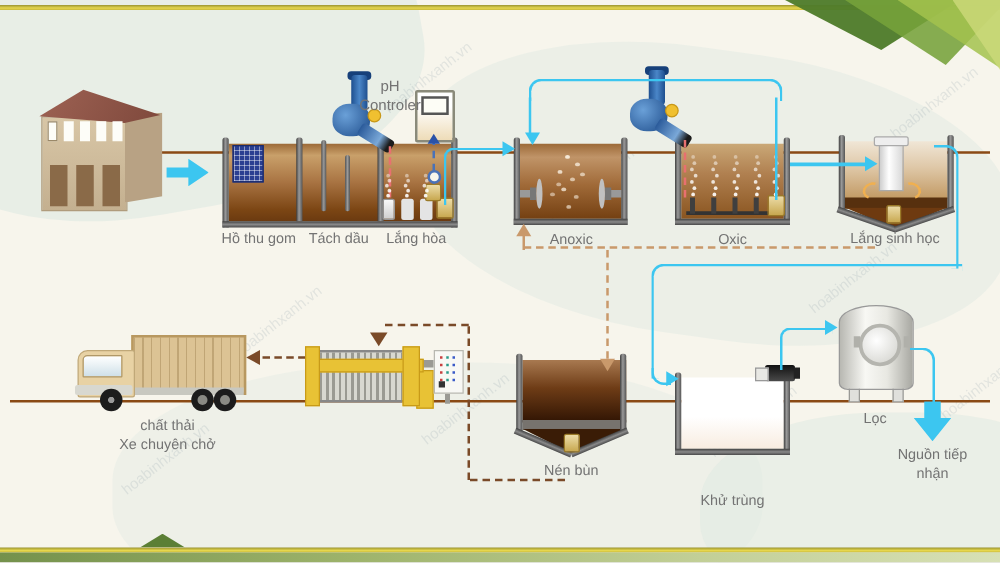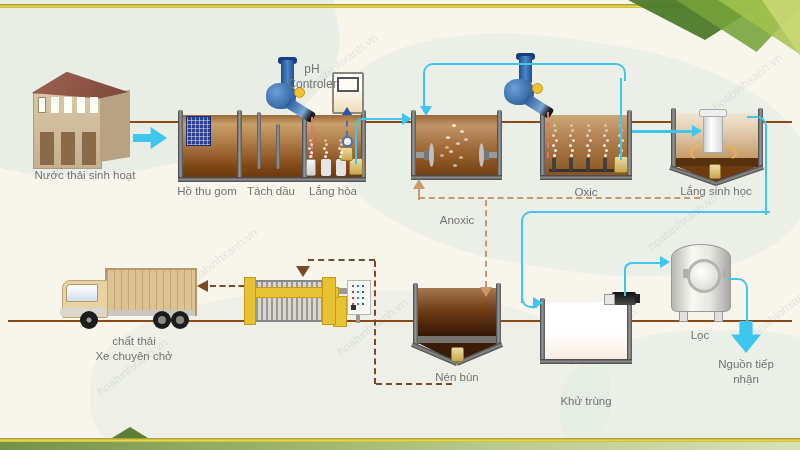--- a/index.html
+++ b/index.html
@@ -85,21 +85,20 @@
   <div class="ctri" style="left:762px;width:60px;height:88px;background:#cdd97a;opacity:.8;clip-path:polygon(0 0,100% 0,100% 100%);"></div>
 
   <div class="ground" style="left:125px;top:121px;width:667px;"></div>
   <div class="ground" style="left:8px;top:320px;width:784px;"></div>
 
   <div class="abs" style="left:33px;top:93px;width:67px;height:74px;z-index:5;background:linear-gradient(180deg,#d8c6a6,#c4b090);border:1px solid #b09c7c;"></div>
   <div class="abs" style="left:100px;top:90px;width:30px;height:72px;z-index:5;background:#b8a284;clip-path:polygon(0 5%,100% 0,100% 93%,0 100%);"></div>
   <div class="abs" style="left:26px;top:66px;width:110px;height:36px;z-index:6;background:linear-gradient(120deg,#a06455,#7c463a);clip-path:polygon(5% 75%,37% 16%,93% 72%,67% 90%);"></div>
   <div class="abs" style="left:38px;top:97px;width:6px;height:14px;z-index:6;background:#fdfdf8;border:1px solid #9a8868;box-shadow:13px 0 0 #fdfdf8,26px 0 0 #fdfdf8,39px 0 0 #fdfdf8,52px 0 0 #fdfdf8;"></div>
   <div class="abs" style="left:40px;top:132px;width:14px;height:33px;z-index:6;background:#8a6a48;box-shadow:21px 0 0 #8a6a48,42px 0 0 #8a6a48;"></div>
-  <div class="lbl" style="left:15px;top:168px;width:140px;">Nước thải sinh hoạt</div>
 
   <div class="abs" style="left:133px;top:127px;width:34px;height:22px;z-index:8;background:#3cc6f0;clip-path:polygon(0 32%,52% 32%,52% 0,100% 50%,52% 100%,52% 68%,0 68%);"></div>
 
   <div class="content" style="left:183px;top:115px;width:178px;height:62px;background:linear-gradient(180deg,#9c6a38 0%,#c9a06a 15%,#a87342 50%,#7c4614 85%,#6b3a10 100%);"></div>
   <div class="wall" style="left:178px;top:110px;height:72px;"></div>
   <div class="wall" style="left:237px;top:110px;height:67px;"></div>
   <div class="wall" style="left:302px;top:110px;height:67px;"></div>
   <div class="wall" style="left:361px;top:110px;height:72px;"></div>
   <div class="wallh" style="left:178px;top:177px;width:188px;"></div>
   <div class="abs" style="left:186px;top:116px;width:23px;height:28px;z-index:6;background:#2a3f92;border:1px solid #1a2a6a;background-image:repeating-linear-gradient(90deg,rgba(255,255,255,.45) 0 1px,transparent 1px 4px),repeating-linear-gradient(0deg,rgba(255,255,255,.45) 0 1px,transparent 1px 4px);"></div>
@@ -141,21 +140,21 @@
   <div class="wall" style="left:411px;top:110px;height:70px;"></div>
   <div class="wall" style="left:497px;top:110px;height:70px;"></div>
   <div class="wallh" style="left:411px;top:175px;width:91px;"></div>
 
   <div class="abs" style="left:416px;top:152px;width:9px;height:6px;background:#999;z-index:6;"></div>
   <div class="abs" style="left:424px;top:150px;width:5px;height:10px;background:#777;z-index:6;"></div>
   <div class="abs" style="left:429px;top:143px;width:5px;height:24px;background:#c0c0c0;border-radius:50%;z-index:6;"></div>
   <div class="abs" style="left:488px;top:152px;width:9px;height:6px;background:#999;z-index:6;"></div>
   <div class="abs" style="left:484px;top:150px;width:5px;height:10px;background:#777;z-index:6;"></div>
   <div class="abs" style="left:479px;top:143px;width:5px;height:24px;background:#c0c0c0;border-radius:50%;z-index:6;"></div>
-  <div class="lbl" style="left:417px;top:185px;width:80px;margin-top:28px;">Anoxic</div>
+  <div class="lbl" style="left:417px;top:185px;width:80px;">Anoxic</div>
 
   <div class="cl" style="left:423px;top:63px;width:199px;height:16px;border-top:2.5px solid #3cc6f0;border-left:2.5px solid #3cc6f0;border-right:2.5px solid #3cc6f0;border-radius:10px 10px 0 0;"></div>
   <div class="cl" style="left:423px;top:78px;height:31px;border-left:2.5px solid #3cc6f0;"></div>
   <div class="cl" style="left:620px;top:78px;height:82px;border-left:2.5px solid #3cc6f0;"></div>
   <div class="arr d" style="left:420px;top:106px;"></div>
 
   <div class="content" style="left:545px;top:115px;width:82px;height:60px;background:linear-gradient(180deg,#caa877 0%,#b08050 40%,#8a5520 100%);"></div>
   <div class="wall" style="left:540px;top:110px;height:70px;"></div>
   <div class="wall" style="left:627px;top:110px;height:70px;"></div>
   <div class="wallh" style="left:540px;top:175px;width:92px;"></div>

